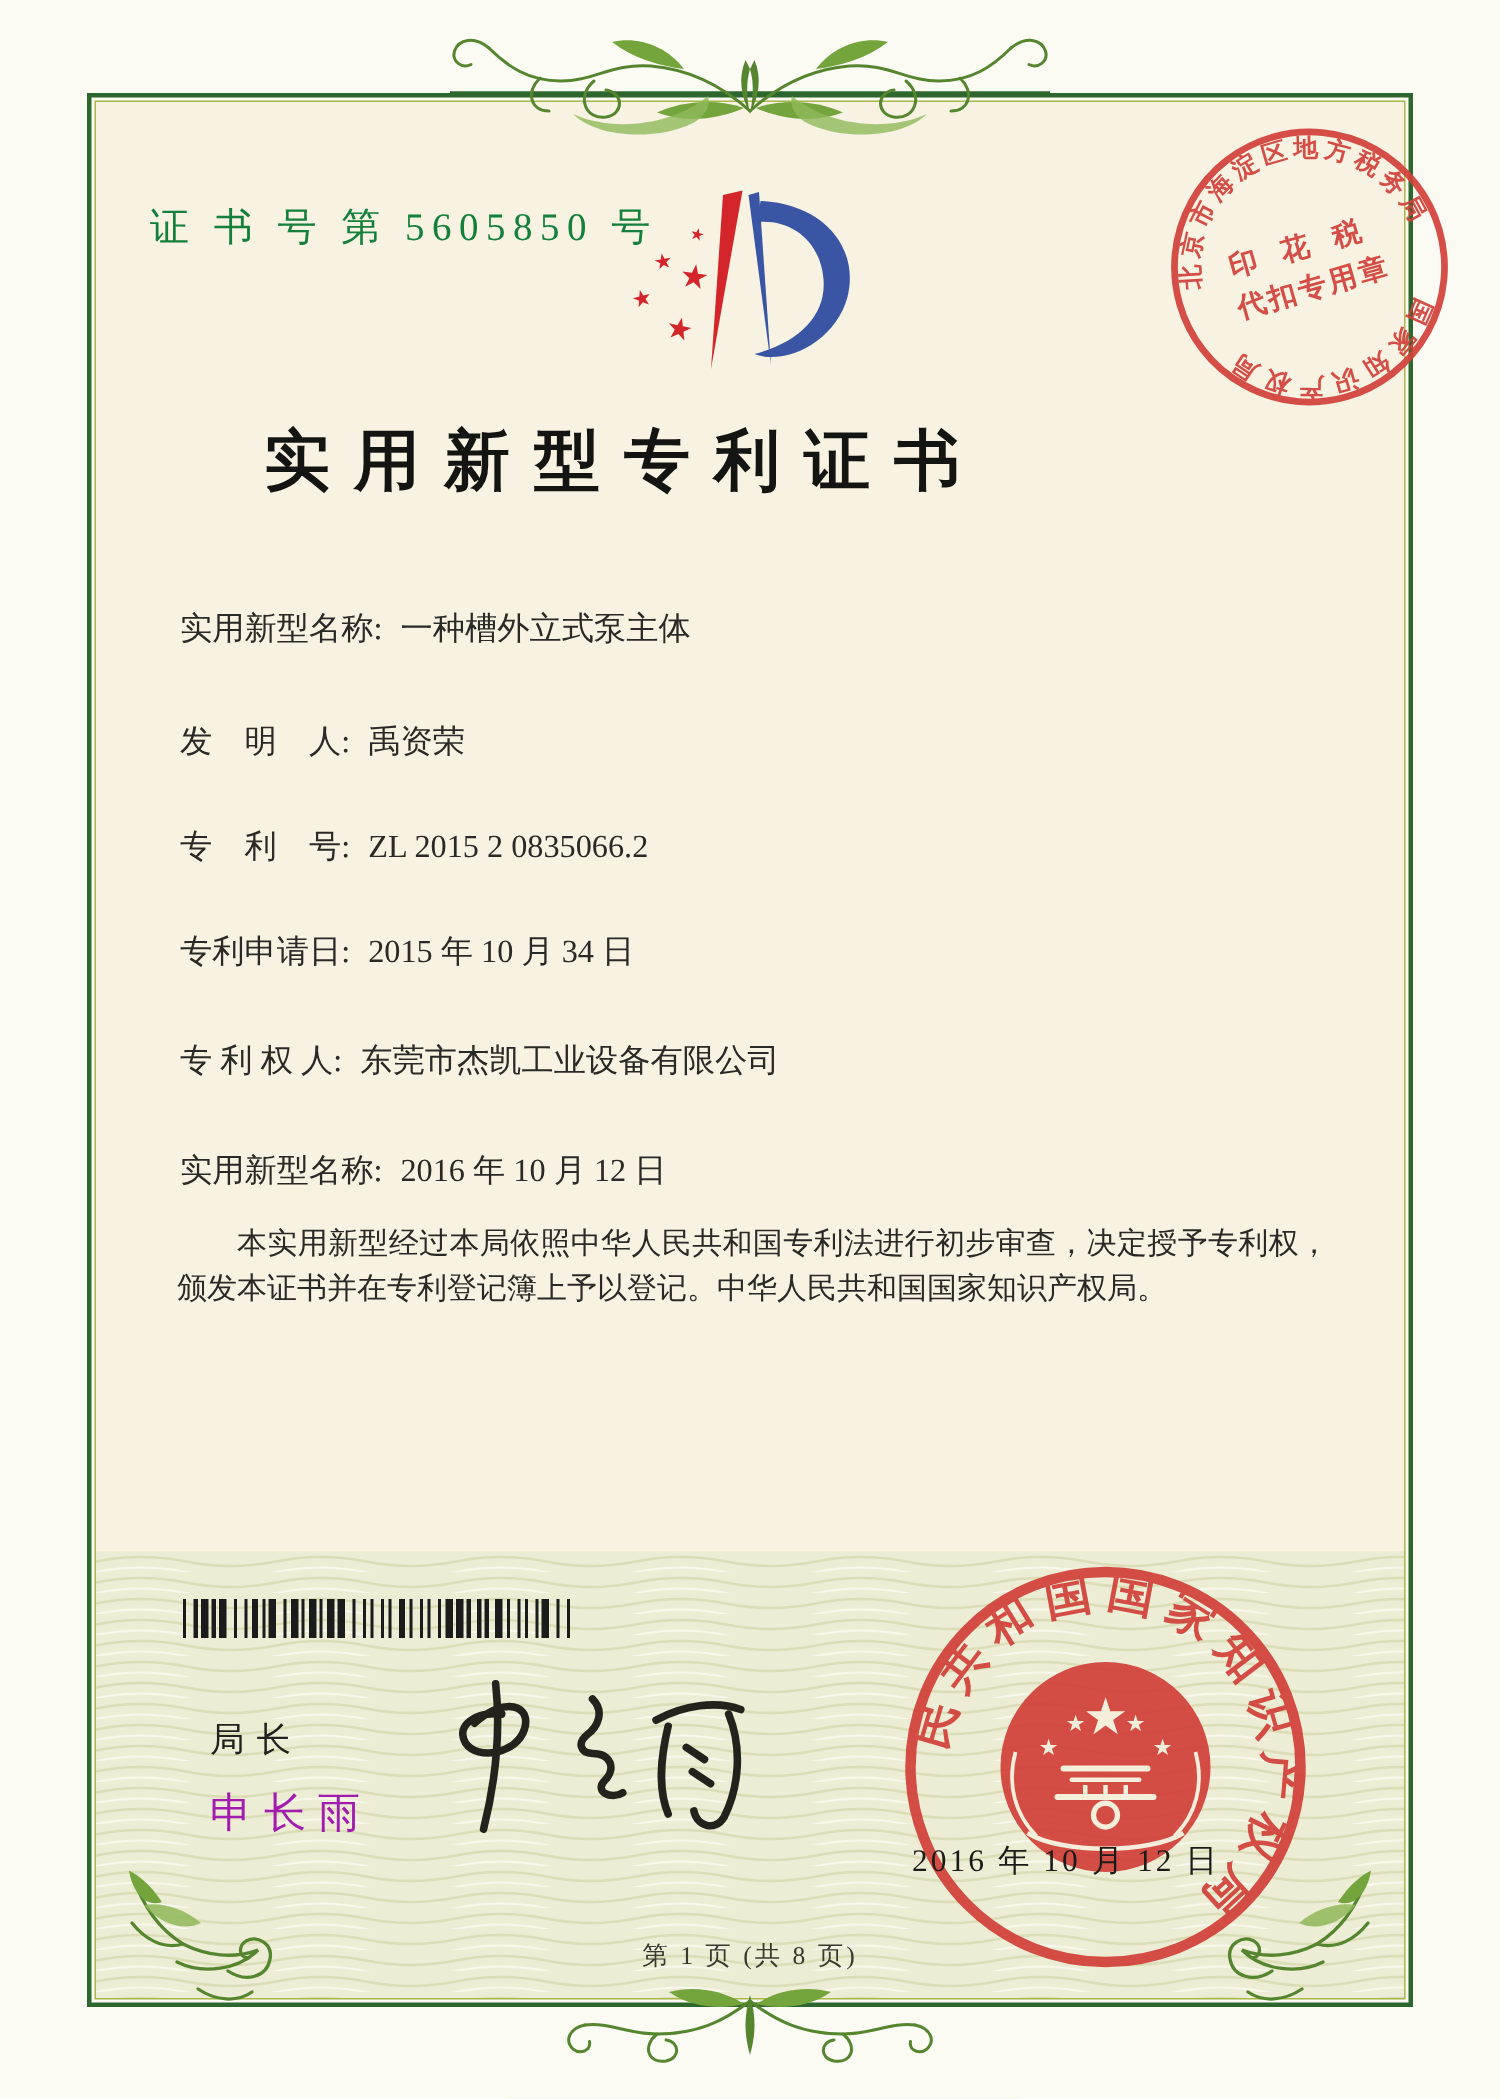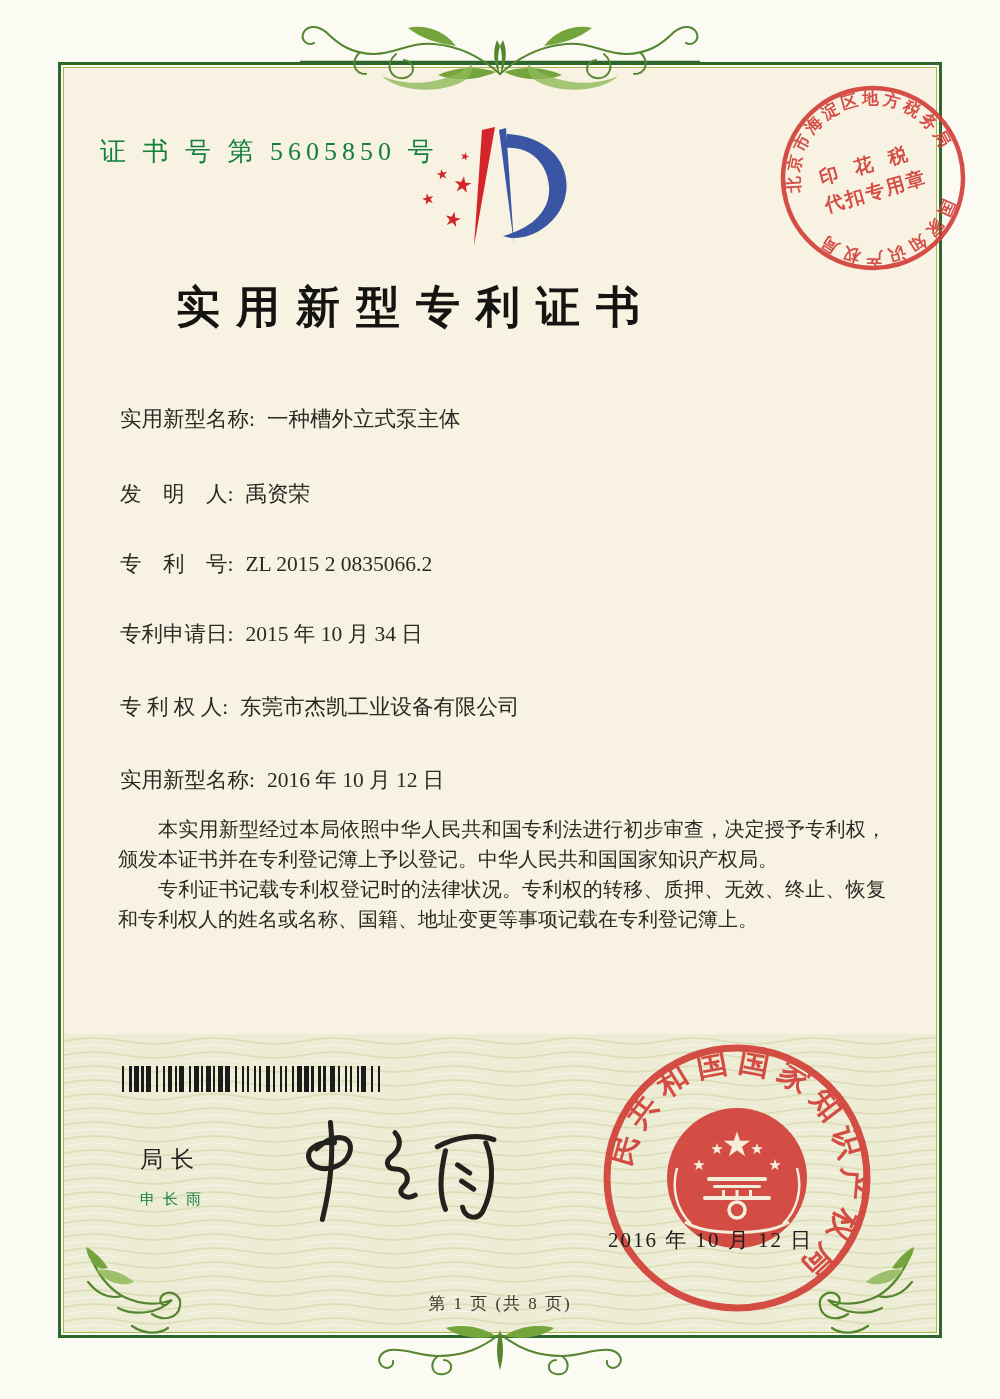--- a/index.html
+++ b/index.html
@@ -40,21 +40,21 @@
   .paras{
     left:118px;top:814px;width:768px;z-index:4;
     font-size:20px;line-height:30px;text-align:justify;color:#2b2925;
   }
   .paras p{margin:0;text-indent:2em;}
   .barcode{
     left:122px;top:1066px;width:258px;height:26px;z-index:5;
     overflow:hidden;white-space:nowrap;font-size:0;
   }
   .sig-title{left:140px;top:1144px;font-size:23px;letter-spacing:8px;z-index:5;color:#23221e;text-align:center;}
-  .sig-name{left:140px;top:1190px;font-size:15px;letter-spacing:8px;z-index:5;color:#15803d;}
+  .sig-name{left:140px;top:1190px;font-size:28px;letter-spacing:8px;z-index:5;color:#a21caf;}
   .signature-svg{left:278px;top:1116px;width:232px;height:112px;z-index:5;}
   .seal{left:597px;top:1038px;width:280px;height:280px;z-index:6;opacity:.93;}
   .seal-date{left:608px;top:1226px;font-size:21px;letter-spacing:2px;color:#1c1b18;z-index:7;white-space:nowrap;}
   .tax-stamp{left:773px;top:78px;width:200px;height:200px;z-index:6;transform:rotate(-16deg);opacity:.92;}
   .page-footer{
     left:58px;width:884px;top:1292px;text-align:center;
     font-size:17px;letter-spacing:2px;color:#3a382f;z-index:5;
   }
 </style>
 </head>
@@ -161,21 +161,20 @@
 </div>
 <div class="abs field-row" style="top:692px;">
   <span class="lbl">专 利 权 人:</span><span class="val">东莞市杰凯工业设备有限公司</span>
 </div>
 <div class="abs field-row" style="top:765px;">
   <span class="lbl">实用新型名称:</span><span class="val">2016 年 10 月 12 日</span>
 </div>
 
 <div class="abs paras">
   <p>本实用新型经过本局依照中华人民共和国专利法进行初步审查，决定授予专利权，颁发本证书并在专利登记簿上予以登记。中华人民共和国国家知识产权局。</p>
-  <p>专利证书记载专利权登记时的法律状况。专利权的转移、质押、无效、终止、恢复和专利权人的姓名或名称、国籍、地址变更等事项记载在专利登记簿上。</p>
 </div>
 
 <div class="abs barcode"><span style="display: inline-block; height: 100%; width: 2.4px; background: rgb(27, 27, 27);"></span><span style="display: inline-block; height: 100%; width: 4.8px; background: transparent;"></span><span style="display: inline-block; height: 100%; width: 2.4px; background: rgb(27, 27, 27);"></span><span style="display: inline-block; height: 100%; width: 2.4px; background: transparent;"></span><span style="display: inline-block; height: 100%; width: 4.8px; background: rgb(27, 27, 27);"></span><span style="display: inline-block; height: 100%; width: 2.4px; background: transparent;"></span><span style="display: inline-block; height: 100%; width: 2.4px; background: rgb(27, 27, 27);"></span><span style="display: inline-block; height: 100%; width: 2.4px; background: transparent;"></span><span style="display: inline-block; height: 100%; width: 4.8px; background: rgb(27, 27, 27);"></span><span style="display: inline-block; height: 100%; width: 4.8px; background: transparent;"></span><span style="display: inline-block; height: 100%; width: 2.4px; background: rgb(27, 27, 27);"></span><span style="display: inline-block; height: 100%; width: 4.8px; background: transparent;"></span><span style="display: inline-block; height: 100%; width: 2.4px; background: rgb(27, 27, 27);"></span><span style="display: inline-block; height: 100%; width: 2.4px; background: transparent;"></span><span style="display: inline-block; height: 100%; width: 4.8px; background: rgb(27, 27, 27);"></span><span style="display: inline-block; height: 100%; width: 2.4px; background: transparent;"></span><span style="display: inline-block; height: 100%; width: 2.4px; background: rgb(27, 27, 27);"></span><span style="display: inline-block; height: 100%; width: 2.4px; background: transparent;"></span><span style="display: inline-block; height: 100%; width: 4.8px; background: rgb(27, 27, 27);"></span><span style="display: inline-block; height: 100%; width: 4.8px; background: transparent;"></span><span style="display: inline-block; height: 100%; width: 2.4px; background: rgb(27, 27, 27);"></span><span style="display: inline-block; height: 100%; width: 2.4px; background: transparent;"></span><span style="display: inline-block; height: 100%; width: 4.8px; background: rgb(27, 27, 27);"></span><span style="display: inline-block; height: 100%; width: 2.4px; background: transparent;"></span><span style="display: inline-block; height: 100%; width: 2.4px; background: rgb(27, 27, 27);"></span><span style="display: inline-block; height: 100%; width: 2.4px; background: transparent;"></span><span style="display: inline-block; height: 100%; width: 4.8px; background: rgb(27, 27, 27);"></span><span style="display: inline-block; height: 100%; width: 2.4px; background: transparent;"></span><span style="display: inline-block; height: 100%; width: 2.4px; background: rgb(27, 27, 27);"></span><span style="display: inline-block; height: 100%; width: 2.4px; background: transparent;"></span><span style="display: inline-block; height: 100%; width: 4.8px; background: rgb(27, 27, 27);"></span><span style="display: inline-block; height: 100%; width: 2.4px; background: transparent;"></span><span style="display: inline-block; height: 100%; width: 4.8px; background: rgb(27, 27, 27);"></span><span style="display: inline-block; height: 100%; width: 4.8px; background: transparent;"></span><span style="display: inline-block; height: 100%; width: 2.4px; background: rgb(27, 27, 27);"></span><span style="display: inline-block; height: 100%; width: 4.8px; background: transparent;"></span><span style="display: inline-block; height: 100%; width: 2.4px; background: rgb(27, 27, 27);"></span><span style="display: inline-block; height: 100%; width: 2.4px; background: transparent;"></span><span style="display: inline-block; height: 100%; width: 2.4px; background: rgb(27, 27, 27);"></span><span style="display: inline-block; height: 100%; width: 4.8px; background: transparent;"></span><span style="display: inline-block; height: 100%; width: 2.4px; background: rgb(27, 27, 27);"></span><span style="display: inline-block; height: 100%; width: 2.4px; background: transparent;"></span><span style="display: inline-block; height: 100%; width: 2.4px; background: rgb(27, 27, 27);"></span><span style="display: inline-block; height: 100%; width: 4.8px; background: transparent;"></span><span style="display: inline-block; height: 100%; width: 4.8px; background: rgb(27, 27, 27);"></span><span style="display: inline-block; height: 100%; width: 2.4px; background: transparent;"></span><span style="display: inline-block; height: 100%; width: 2.4px; background: rgb(27, 27, 27);"></span><span style="display: inline-block; height: 100%; width: 4.8px; background: transparent;"></span><span style="display: inline-block; height: 100%; width: 2.4px; background: rgb(27, 27, 27);"></span><span style="display: inline-block; height: 100%; width: 2.4px; background: transparent;"></span><span style="display: inline-block; height: 100%; width: 2.4px; background: rgb(27, 27, 27);"></span><span style="display: inline-block; height: 100%; width: 4.8px; background: transparent;"></span><span style="display: inline-block; height: 100%; width: 2.4px; background: rgb(27, 27, 27);"></span><span style="display: inline-block; height: 100%; width: 2.4px; background: transparent;"></span><span style="display: inline-block; height: 100%; width: 4.8px; background: rgb(27, 27, 27);"></span><span style="display: inline-block; height: 100%; width: 2.4px; background: transparent;"></span><span style="display: inline-block; height: 100%; width: 4.8px; background: rgb(27, 27, 27);"></span><span style="display: inline-block; height: 100%; width: 2.4px; background: transparent;"></span><span style="display: inline-block; height: 100%; width: 2.4px; background: rgb(27, 27, 27);"></span><span style="display: inline-block; height: 100%; width: 4.8px; background: transparent;"></span><span style="display: inline-block; height: 100%; width: 2.4px; background: rgb(27, 27, 27);"></span><span style="display: inline-block; height: 100%; width: 2.4px; background: transparent;"></span><span style="display: inline-block; height: 100%; width: 2.4px; background: rgb(27, 27, 27);"></span><span style="display: inline-block; height: 100%; width: 4.8px; background: transparent;"></span><span style="display: inline-block; height: 100%; width: 4.8px; background: rgb(27, 27, 27);"></span><span style="display: inline-block; height: 100%; width: 2.4px; background: transparent;"></span><span style="display: inline-block; height: 100%; width: 2.4px; background: rgb(27, 27, 27);"></span><span style="display: inline-block; height: 100%; width: 4.8px; background: transparent;"></span><span style="display: inline-block; height: 100%; width: 2.4px; background: rgb(27, 27, 27);"></span><span style="display: inline-block; height: 100%; width: 2.4px; background: transparent;"></span><span style="display: inline-block; height: 100%; width: 2.4px; background: rgb(27, 27, 27);"></span><span style="display: inline-block; height: 100%; width: 4.8px; background: transparent;"></span><span style="display: inline-block; height: 100%; width: 2.4px; background: rgb(27, 27, 27);"></span><span style="display: inline-block; height: 100%; width: 2.4px; background: transparent;"></span><span style="display: inline-block; height: 100%; width: 4.8px; background: rgb(27, 27, 27);"></span><span style="display: inline-block; height: 100%; width: 4.8px; background: transparent;"></span><span style="display: inline-block; height: 100%; width: 2.4px; background: rgb(27, 27, 27);"></span><span style="display: inline-block; height: 100%; width: 4.8px; background: transparent;"></span><span style="display: inline-block; height: 100%; width: 2.4px; background: rgb(27, 27, 27);"></span></div>
 
 <div class="abs sig-title">局长</div>
 <div class="abs sig-name">申长雨</div>
 
 <svg class="abs signature-svg" viewBox="0 0 230 110">
   <g stroke="#23221d" stroke-width="5" fill="none" stroke-linecap="round" stroke-linejoin="round">
     <path d="M38,32 C58,14 76,20 71,36 C66,52 40,57 32,45 C25,33 40,24 56,26"></path>

